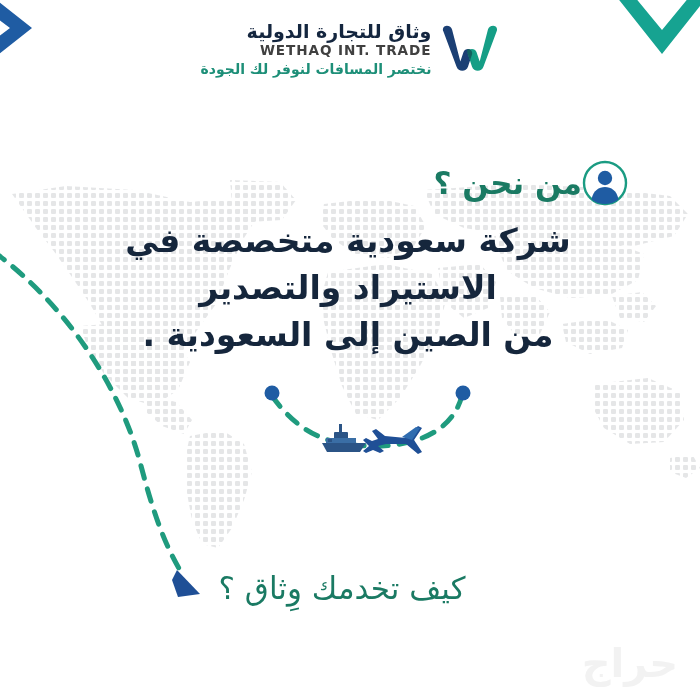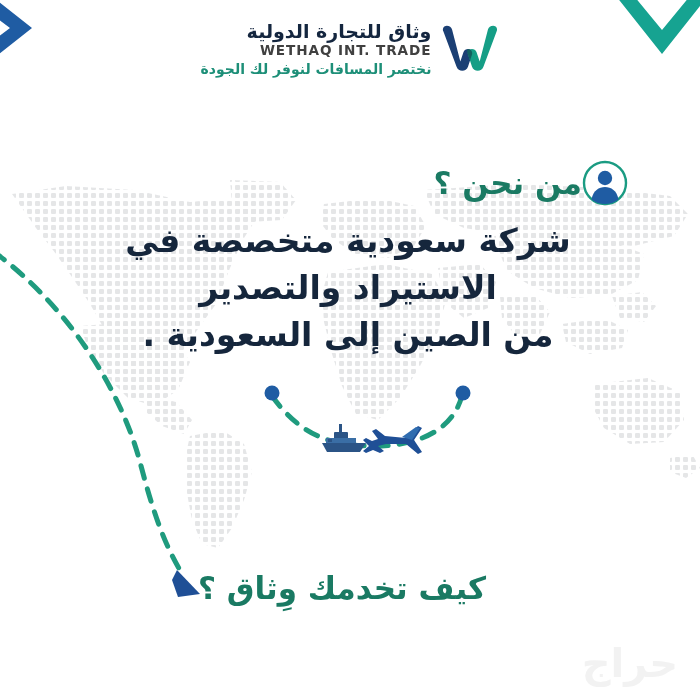--- a/index.html
+++ b/index.html
@@ -113,21 +113,21 @@
     white-space:pre-line;
   }
 
   
   #bottom-question{
     position:absolute;
     left:0;right:16px;top:570px;
     text-align:center;
     direction:rtl;
     font-size:31px;
-    font-weight:700;
+    font-weight:400;
     color:#1a7a63;
     white-space:nowrap;
   }
 
   
   #watermark{
     position:absolute;
     right:22px;bottom:14px;
     font-size:40px;
     font-weight:700;

